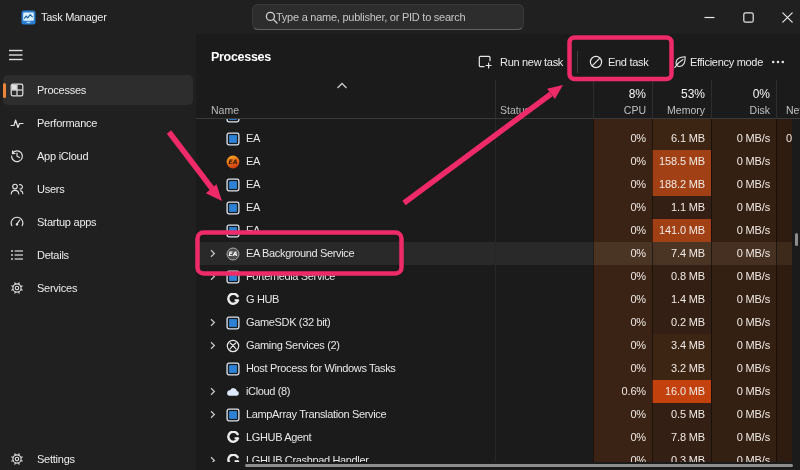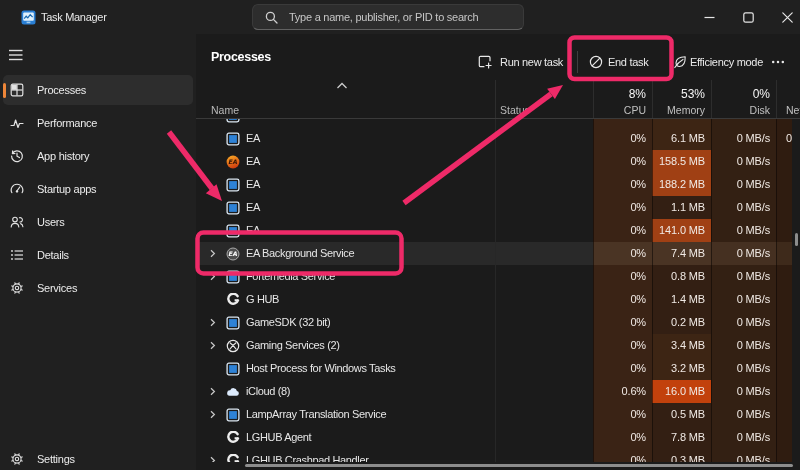--- a/index.html
+++ b/index.html
@@ -7,21 +7,21 @@
     font-family:"Liberation Sans", sans-serif; -webkit-font-smoothing:antialiased; }
   #stage { position:relative; width:800px; height:470px; overflow:hidden; background:var(--main-bg); }
 
   
   #titlebar { position:absolute; left:0; top:0; width:800px; height:34px; background:var(--chrome-bg); }
   #app-icon { position:absolute; left:21px; top:10px; width:15px; height:15px; }
   #app-title { position:absolute; left:41px; top:0; height:34px; line-height:34px; font-size:11px; letter-spacing:-0.3px; color:#e8e8e8; }
   #searchbox { position:absolute; left:252px; top:4px; width:272px; height:26px; background:#2d2d2d;
     border:1px solid #3a3a3a; border-bottom-color:#626262; border-radius:6px; }
   #search-icon { position:absolute; left:12px; top:6px; width:13px; height:13px; }
-  #search-placeholder { position:absolute; left:36px; top:0; height:24px; line-height:24px; font-size:11px; letter-spacing:-0.25px; color:#c6c6c6; white-space:nowrap; }
+  #search-placeholder { position:absolute; left:23px; top:0; height:24px; line-height:24px; font-size:11px; letter-spacing:-0.25px; color:#c6c6c6; white-space:nowrap; }
   .win-ctl { position:absolute; top:0; width:40px; height:34px; display:flex; align-items:center; justify-content:center; }
   #btn-minimize { left:689px; } #btn-maximize { left:728px; } #btn-close { left:767px; }
 
   
   #sidebar { position:absolute; left:0; top:34px; width:196px; height:436px; background:var(--chrome-bg); }
   #hamburger { position:absolute; left:8px; top:14px; width:16px; height:14px; }
   #nav-list { position:absolute; left:0; top:41px; width:196px; }
   .nav-item { position:relative; margin:0 3px 3px 3px; height:30px; border-radius:5px;
     display:flex; align-items:center; }
   .nav-item.selected { background:#2d2d2d; }
@@ -163,44 +163,44 @@
   </div>
         <div class="nav-item">
 
     <span class="nav-icon">
             <svg viewBox="0 0 14 14" width="14" height="14">
               <path d="M2.4 4.4 A5.4 5.4 0 1 1 1.6 7" fill="none" stroke="#e2e2e2" stroke-width="1.2" stroke-linecap="round"></path>
               <path d="M2.6 1.6 L2.5 4.6 L5.4 4.5" fill="none" stroke="#e2e2e2" stroke-width="1.2" stroke-linejoin="round"></path>
               <path d="M7 4.2 L7 7.2 L9.4 8.6" fill="none" stroke="#e2e2e2" stroke-width="1.2" stroke-linecap="round"></path>
             </svg>
           </span>
-    <span class="nav-label">App history</span>
-  </div>
-        <div class="nav-item">
-
-    <span class="nav-icon">
-            <svg viewBox="0 0 14 14" width="14" height="14">
-              <path d="M1.8 10.6 A5.8 5.8 0 1 1 12.2 10.6" fill="none" stroke="#e2e2e2" stroke-width="1.2" stroke-linecap="round"></path>
-              <line x1="7" y1="8.8" x2="9.8" y2="5" stroke="#e2e2e2" stroke-width="1.2" stroke-linecap="round"></line>
-              <circle cx="7" cy="9.4" r="1.2" fill="#e2e2e2"></circle>
-            </svg>
-          </span>
-    <span class="nav-label">Startup apps</span>
+    <span class="nav-label">App iCloud</span>
   </div>
         <div class="nav-item">
 
     <span class="nav-icon">
             <svg viewBox="0 0 14 14" width="14" height="14">
               <circle cx="5" cy="4.6" r="2.3" fill="none" stroke="#e2e2e2" stroke-width="1.1"></circle>
               <path d="M1.2 12 C1.4 9.6 3 8.4 5 8.4 C7 8.4 8.6 9.6 8.8 12" fill="none" stroke="#e2e2e2" stroke-width="1.1" stroke-linecap="round"></path>
               <path d="M9.4 2.8 A2.2 2.2 0 1 1 9.8 7" fill="none" stroke="#e2e2e2" stroke-width="1.1" stroke-linecap="round"></path>
               <path d="M10.6 8.6 C12 9 12.8 10.2 12.9 11.8" fill="none" stroke="#e2e2e2" stroke-width="1.1" stroke-linecap="round"></path>
             </svg>
           </span>
     <span class="nav-label">Users</span>
+  </div>
+        <div class="nav-item">
+
+    <span class="nav-icon">
+            <svg viewBox="0 0 14 14" width="14" height="14">
+              <path d="M1.8 10.6 A5.8 5.8 0 1 1 12.2 10.6" fill="none" stroke="#e2e2e2" stroke-width="1.2" stroke-linecap="round"></path>
+              <line x1="7" y1="8.8" x2="9.8" y2="5" stroke="#e2e2e2" stroke-width="1.2" stroke-linecap="round"></line>
+              <circle cx="7" cy="9.4" r="1.2" fill="#e2e2e2"></circle>
+            </svg>
+          </span>
+    <span class="nav-label">Startup apps</span>
   </div>
         <div class="nav-item">
 
     <span class="nav-icon">
             <svg viewBox="0 0 14 14" width="14" height="14">
               <circle cx="2" cy="3" r="0.9" fill="#e2e2e2"></circle>
               <circle cx="2" cy="7" r="0.9" fill="#e2e2e2"></circle>
               <circle cx="2" cy="11" r="0.9" fill="#e2e2e2"></circle>
               <line x1="4.6" y1="3" x2="13" y2="3" stroke="#e2e2e2" stroke-width="1.2"></line>
               <line x1="4.6" y1="7" x2="13" y2="7" stroke="#e2e2e2" stroke-width="1.2"></line>

